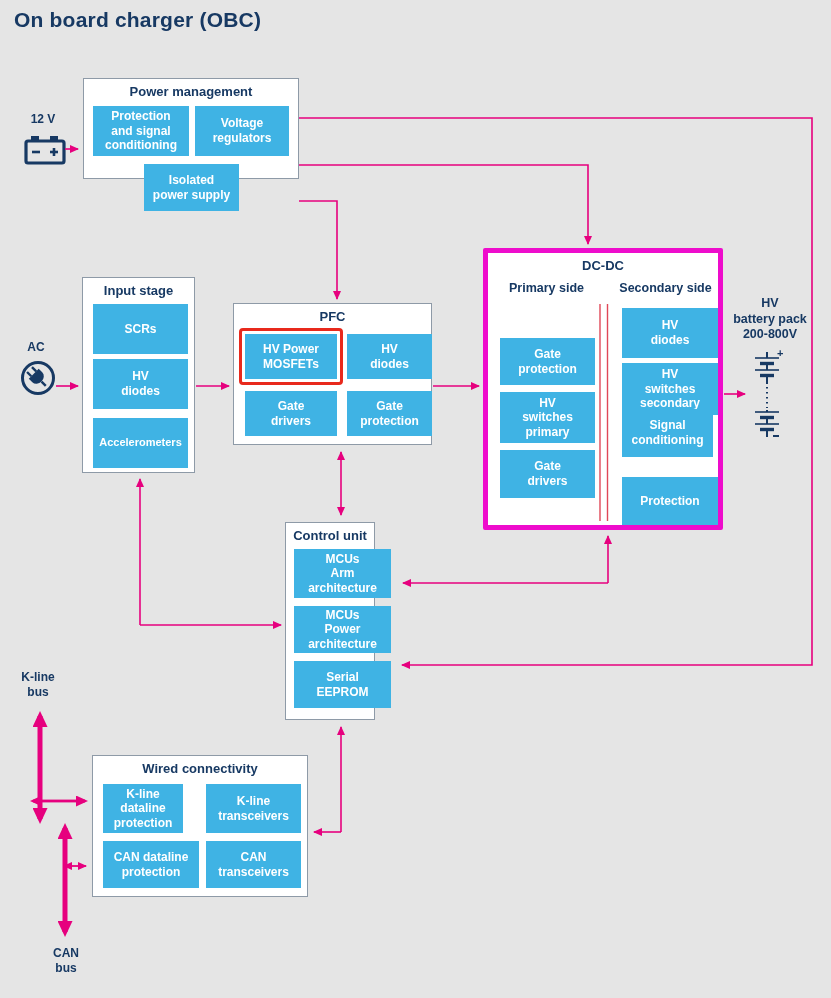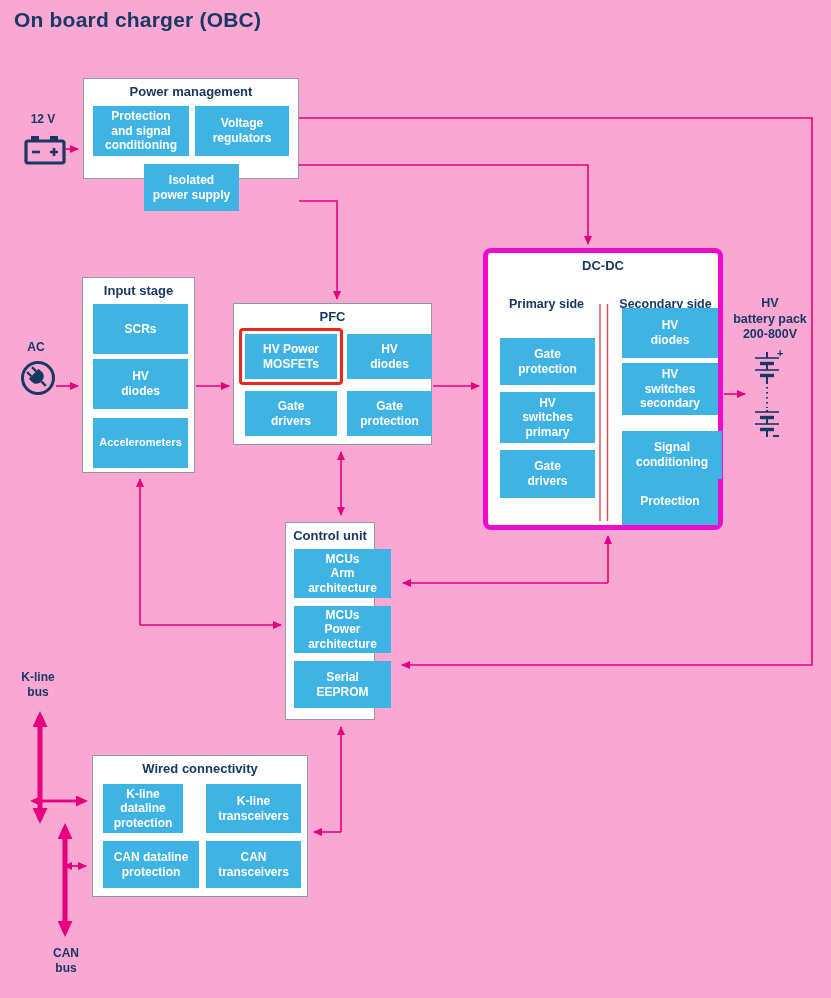--- a/index.html
+++ b/index.html
@@ -6,21 +6,21 @@
     --accent-pink:#e6007e;
     --highlight-magenta:#ee0ccc;
     --highlight-red:#e8291c;
     --cell-blue:#3fb3e4;
     --navy:#173963;
     --border-gray:#8e9aa7;
     --isolation-red:#e04858;
   }
   html,body{margin:0;padding:0;background:#fff;}
   #scene{
-    position:relative;width:831px;height:998px;background:#f9a8d4;overflow:hidden;
+    position:relative;width:831px;height:998px;background:#e5e5e5;overflow:hidden;
     font-family:"Liberation Sans",sans-serif;
   }
   .page-title{
     position:absolute;left:14px;top:8px;
     font-size:21px;font-weight:bold;color:var(--navy);letter-spacing:.2px;
   }
   .box{
     position:absolute;background:#fff;border:1.5px solid var(--border-gray);
     box-sizing:border-box;
   }
@@ -30,27 +30,26 @@
   }
   .cell{
     position:absolute;background:var(--cell-blue);color:#fff;
     display:flex;align-items:center;justify-content:center;text-align:center;
     font-size:12px;font-weight:bold;line-height:1.22;white-space:pre-line;
     box-sizing:border-box;cursor:pointer;
   }
   .side-header{
     position:absolute;font-size:12.5px;font-weight:bold;color:var(--navy);
     text-align:center;
-    margin-top:16px;
   }
   .red-frame{
     position:absolute;border:3.5px solid var(--highlight-red);border-radius:4px;
     box-sizing:border-box;
   }
-  .dcdc{border:5px solid var(--highlight-magenta);border-radius:8px;padding-left:20px;}
+  .dcdc{border:5px solid var(--highlight-magenta);border-radius:2px;padding-left:20px;}
   .ext-label{
     position:absolute;font-size:12px;font-weight:bold;color:var(--navy);
     text-align:center;white-space:pre-line;line-height:1.25;
   }
   .iconwrap{position:absolute;}
   svg{display:block;}
   #wires{position:absolute;left:0;top:0;pointer-events:none;}
 </style>
 </head>
 <body>
@@ -100,21 +99,21 @@
     <div class="cell" style="left:12px;top:139px;width:95px;height:51px;">HV
 switches
 primary</div>
     <div class="cell" style="left:12px;top:197px;width:95px;height:48px;">Gate
 drivers</div>
     <div class="cell" style="left:134px;top:55px;width:96px;height:50px;">HV
 diodes</div>
     <div class="cell" style="left:134px;top:110px;width:96px;height:52px;">HV
 switches
 secondary</div>
-    <div class="cell" style="left:134px;top:178px;width:100px;height:48px;">Signal
+    <div class="cell" style="left:134px;top:156px;width:91px;height:48px;">Signal
 conditioning</div>
     <div class="cell" style="left:134px;top:224px;width:96px;height:48px;">Protection</div>
   </div>
 
   <div class="box" style="left:285px;top:522px;width:90px;height:198px;">
     <div class="box-title">Control unit</div>
     <div class="cell" style="left:8px;top:26px;width:97px;height:49px;">MCUs
 Arm
 architecture</div>
     <div class="cell" style="left:8px;top:83px;width:97px;height:47px;">MCUs

